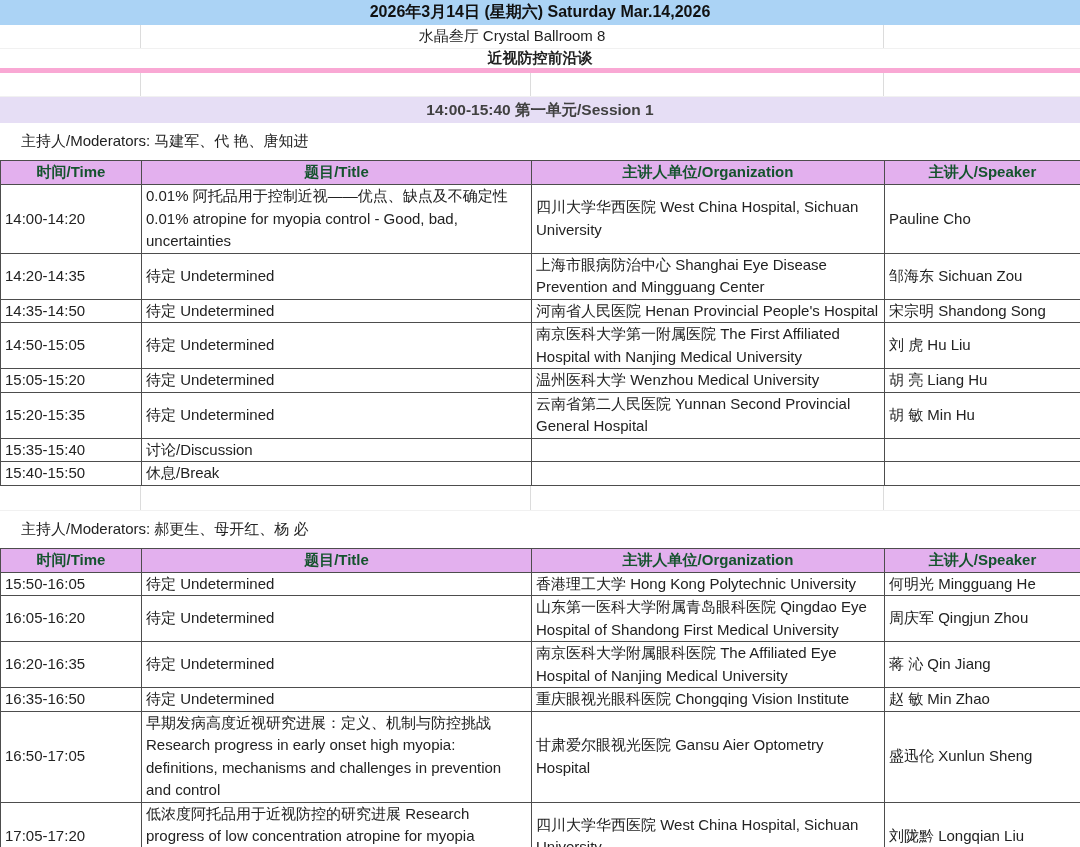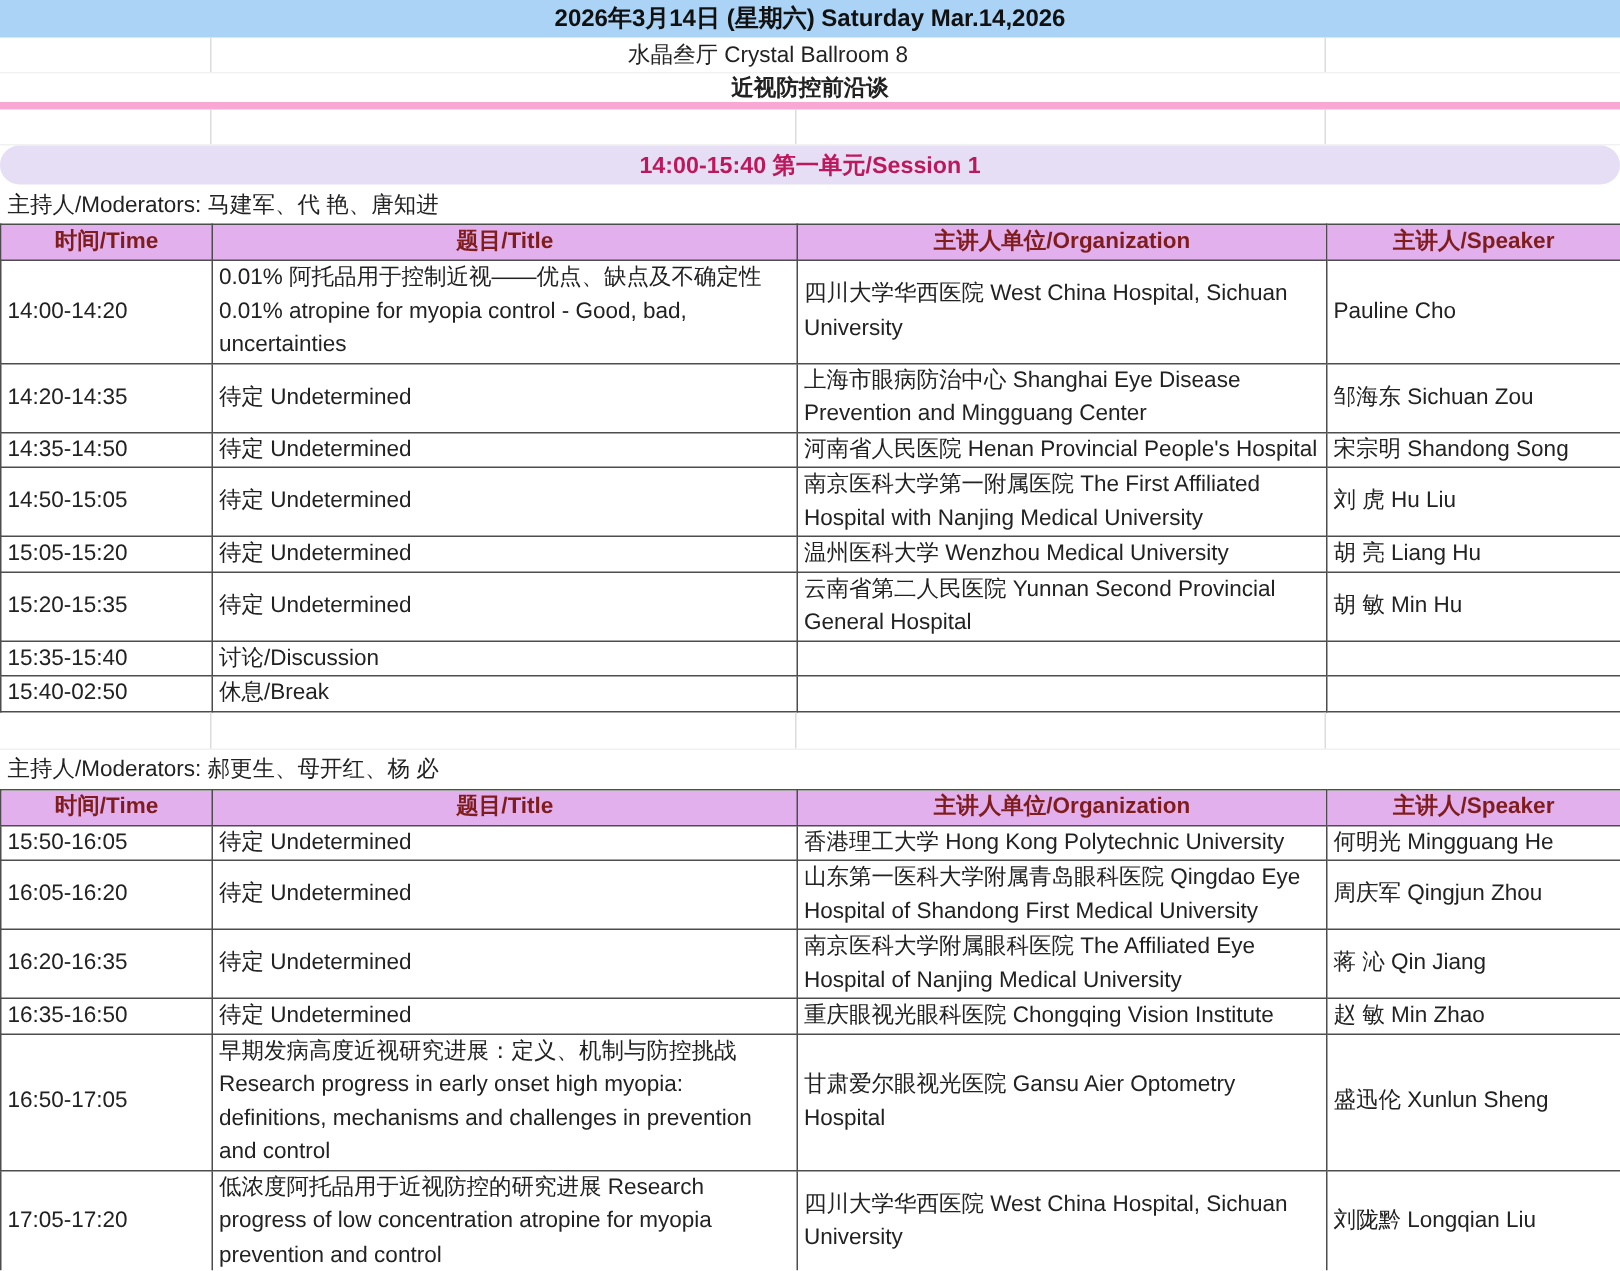--- a/index.html
+++ b/index.html
@@ -33,26 +33,26 @@
   .venue-row { grid-template-columns:141px 743px 196px; border-bottom:1px solid #f1f1f1; }
   .venue-row .pcell.sep { border-right:1px solid #dcdcdc; }
   .forum-row { grid-template-columns:1080px; border-bottom:5px solid #f9a8d4; font-weight:700; }
   .empty-grid-row { grid-template-columns:141px 390px 353px 196px; border-bottom:1px solid #f1f1f1; }
   .empty-grid-row .pcell.sep { border-right:1px solid #dcdcdc; }
   
   .session-banner {
     height:26px;
     background:var(--session-banner-bg,#e6def5);
     display:flex; align-items:center; justify-content:center;
-    font-weight:700; font-size:15.5px; color:#be185d;border-radius:13px;
+    font-weight:700; font-size:15.5px; color:#404040;
   }
   .moderators {
-    height:26px;
+    height:37px;
     display:flex; align-items:center;
-    padding-left:5px;
+    padding-left:21px;
     font-size:15px;
   }
   table.schedule {
     width:1080px;
     border-collapse:collapse;
     table-layout:fixed;
     font-size:15px;
   }
   table.schedule col.c-time    { width:141px; }
   table.schedule col.c-title   { width:390px; }
@@ -63,21 +63,21 @@
     line-height:22.5px;
     padding:0 4px;
     vertical-align:middle;
     overflow:hidden;
   }
   table.schedule th {
     background:var(--column-header-bg,#e3b0ee);
     font-weight:700;
     height:24px;
     text-align:center;
-    color:#7f1d1d;
+    color:#14532d;
   }
   table.schedule td { height:22px; text-align:left; }
   .gap-row { height:25px; }
 </style>
 </head>
 <body>
 
 <div class="page">
 
   <div class="banner-date">2026年3月14日 (星期六) Saturday Mar.14,2026</div>
@@ -154,21 +154,21 @@
             <td>云南省第二人民医院 Yunnan Second Provincial General Hospital</td>
             <td>胡 敏 Min Hu</td>
           </tr>
           <tr>
             <td>15:35-15:40</td>
             <td>讨论/Discussion</td>
             <td></td>
             <td></td>
           </tr>
           <tr>
-            <td>15:40-02:50</td>
+            <td>15:40-15:50</td>
             <td>休息/Break</td>
             <td></td>
             <td></td>
           </tr>
         </tbody>
     </table>
   </section>
 
   <div class="prerow empty-grid-row gap-row">
     <div class="pcell sep"></div>

